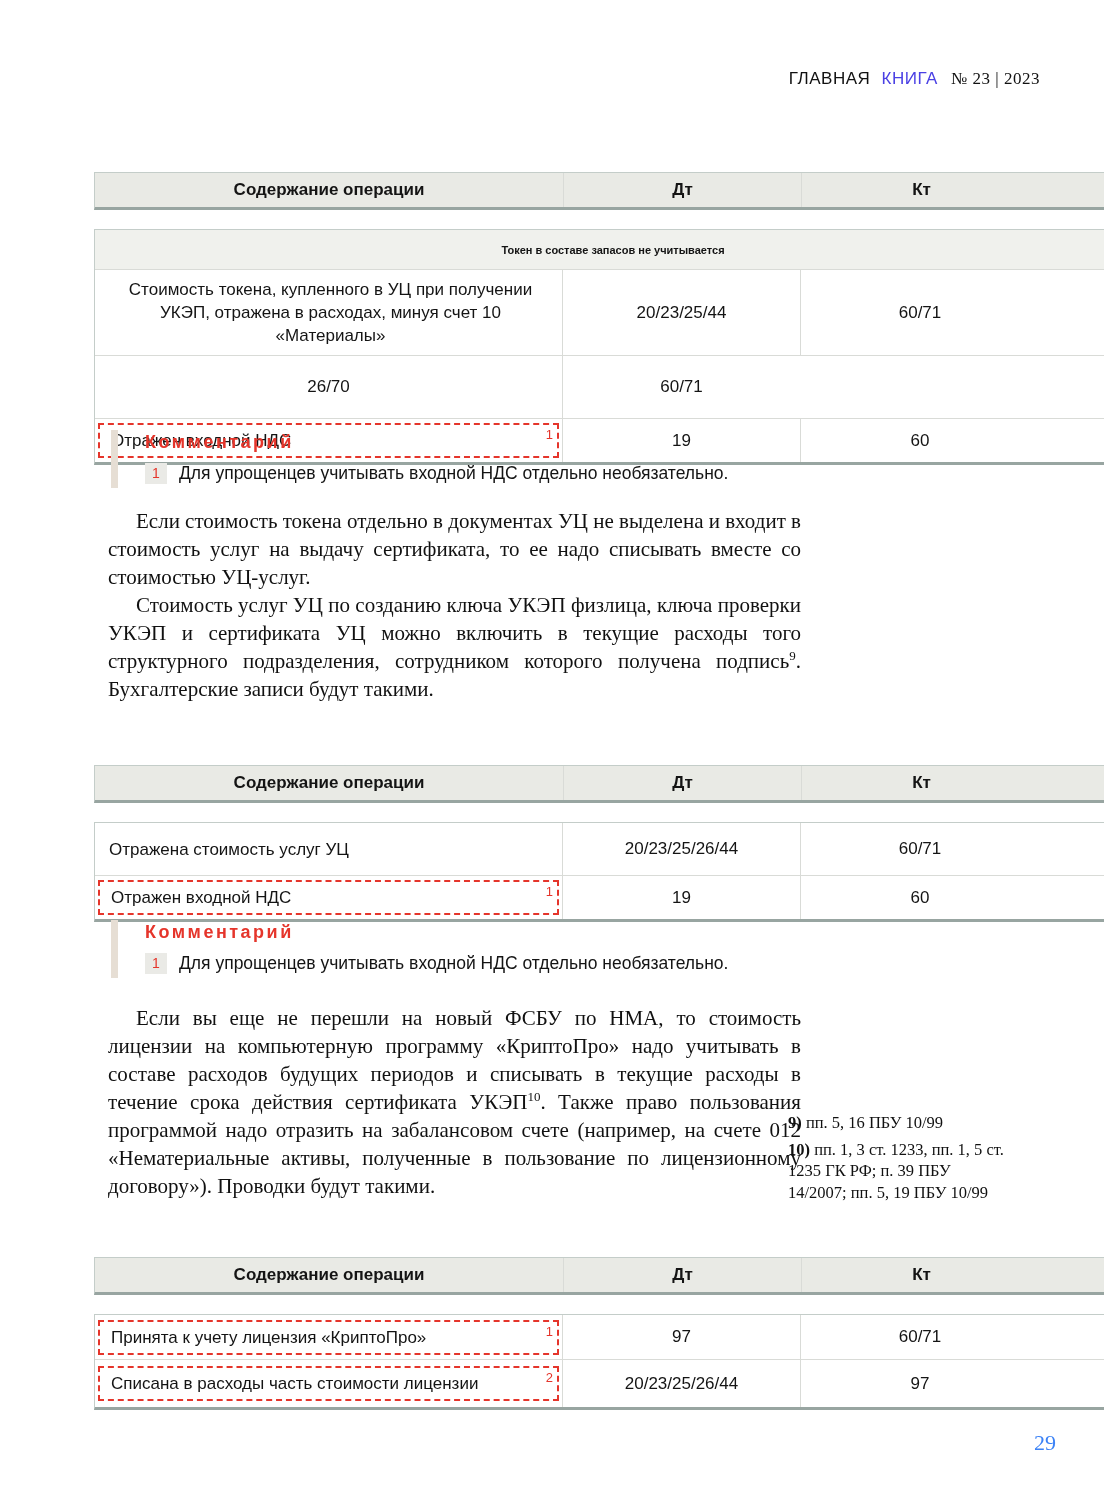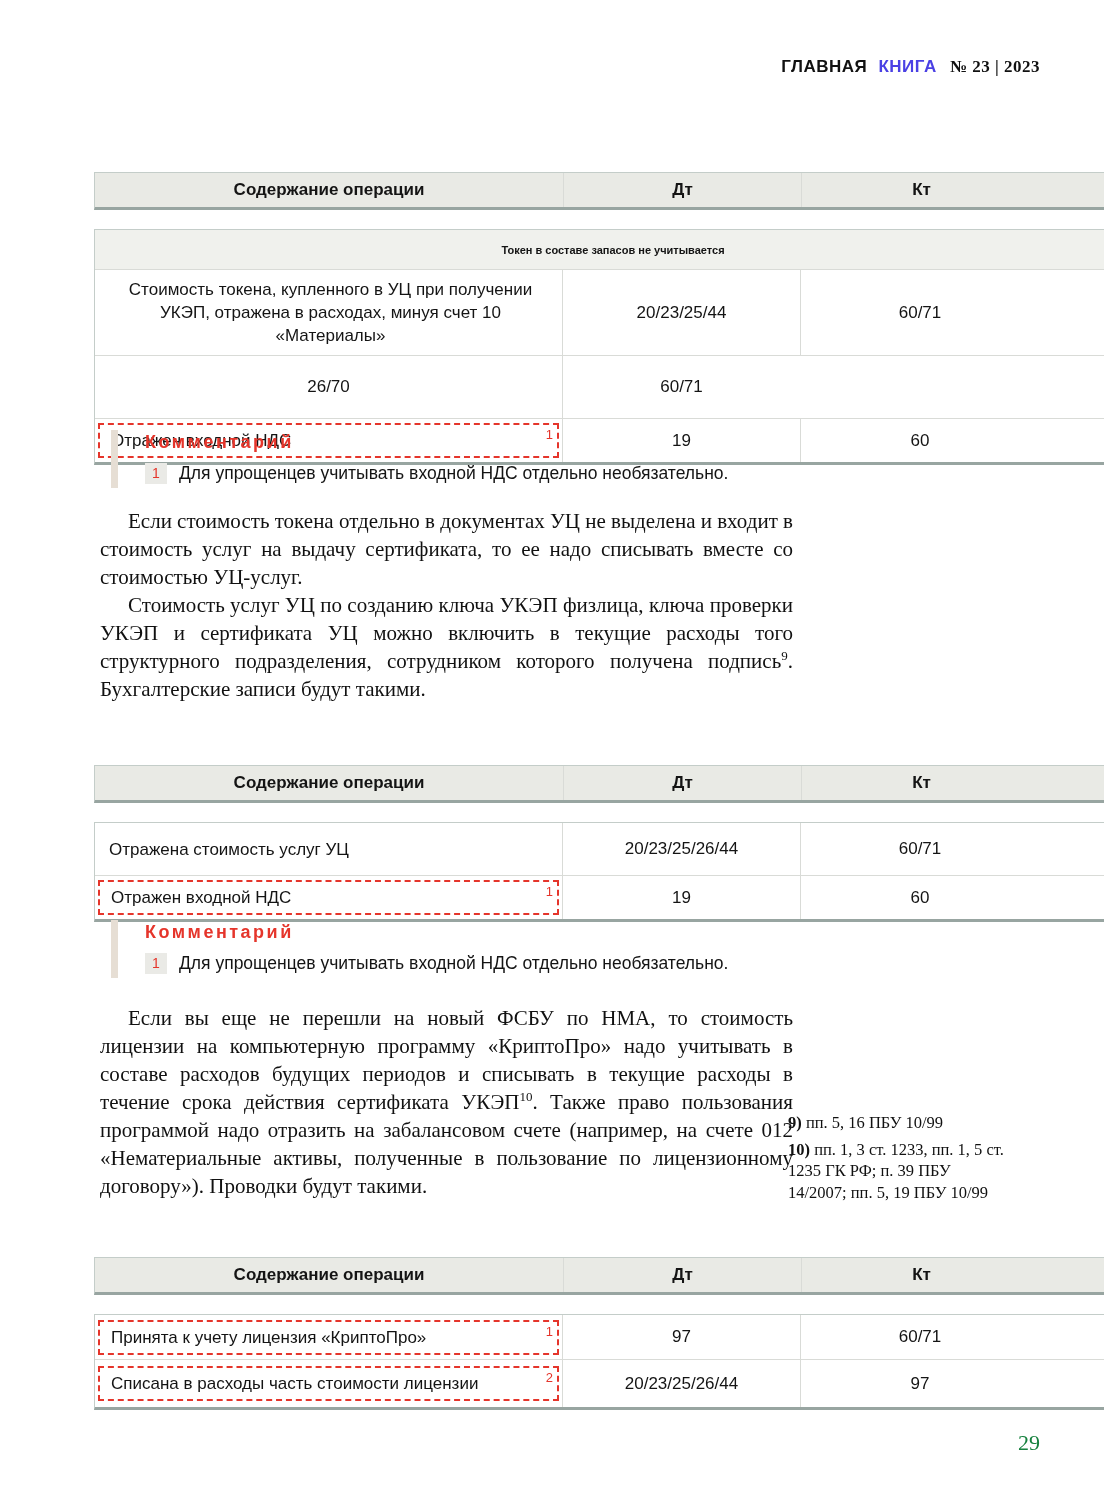--- a/index.html
+++ b/index.html
@@ -12,21 +12,21 @@
     --div:#d9dbd7;
     --ink:#141414;
     --bar:#e6ded4;
     --badge:#eaeae6;
   }
   html,body{margin:0;padding:0;background:#fff;}
   .page{position:relative;width:1104px;height:1500px;background:#ffffff;overflow:hidden;
         font-family:"Liberation Sans",sans-serif;color:var(--ink);}
 
   
-  .masthead{position:absolute;top:57px;right:64px;font-size:17px;font-weight:bold;
+  .masthead{position:absolute;top:69px;right:64px;font-size:17px;font-weight:normal;
             letter-spacing:.5px;white-space:nowrap;}
   .masthead .b-black{color:#111;}
   .masthead .b-blue{color:var(--blue);margin-left:6px;}
   .masthead .issue{font-family:"Liberation Serif",serif;color:#111;margin-left:8px;}
 
   
   .tbl{position:absolute;left:94px;width:1038px;margin-top:32px;}
   .thead{display:grid;grid-template-columns:468px 238px 240px;height:38px;
          background:var(--hdr-bg);border:1px solid var(--thin);border-bottom:3px solid var(--dark);
          box-sizing:border-box;}
@@ -54,33 +54,33 @@
   
   .comment{position:absolute;left:111px;width:700px;display:flex;}
   .cbar{width:7px;background:var(--bar);margin-right:27px;min-height:58px;}
   .ctitle{color:var(--red);font-weight:bold;font-size:18px;letter-spacing:2.5px;
           margin:2px 0 10px 0;}
   .citem{display:flex;align-items:flex-start;font-size:17.5px;line-height:21px;}
   .badge{width:22px;height:21px;background:var(--badge);color:var(--red);font-size:14px;
          display:flex;align-items:center;justify-content:center;margin-right:12px;flex:none;}
 
   
-  .bodytext{position:absolute;left:100px;width:693px;font-family:"Liberation Serif","DejaVu Serif",serif;
+  .bodytext{position:absolute;left:108px;width:693px;font-family:"Liberation Serif","DejaVu Serif",serif;
             font-size:21px;line-height:28px;color:#111;text-align:justify;}
   .bodytext p{margin:0;text-indent:28px;}
   .bodytext sup{font-size:13px;line-height:0;}
 
   
   .footnotes{position:absolute;left:788px;top:1112px;width:220px;
              font-family:"Liberation Serif","DejaVu Serif",serif;font-size:16.5px;line-height:21.5px;color:#111;}
   .fn{margin:0 0 5px 0;}
   .fn b{font-weight:bold;}
 
-  .pagenum{position:absolute;right:64px;top:1430px;font-family:"Liberation Serif",serif;
-           font-size:22px;color:#15803d;margin-left:36px;}
+  .pagenum{position:absolute;right:48px;top:1430px;font-family:"Liberation Serif",serif;
+           font-size:22px;color:#3b82f6;margin-left:36px;}
 
   
   #t1{top:140px;} #t2{top:733px;} #t3{top:1225px;}
   #c1{top:430px;} #c2{top:920px;}
   #p12{top:507px;} #p3{top:1004px;}
 </style>
 </head>
 <body>
 
 <div class="page">

